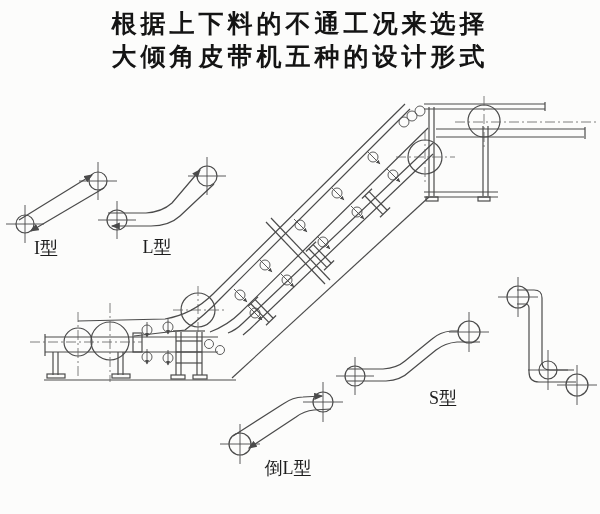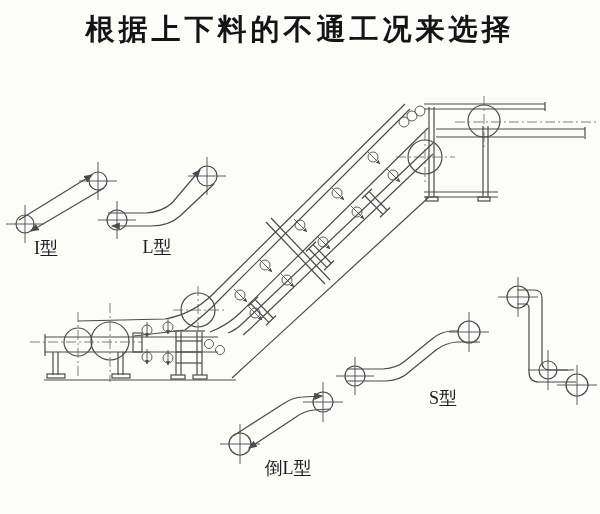--- a/index.html
+++ b/index.html
@@ -9,37 +9,38 @@
   }
   html,body{margin:0;padding:0;background:#e9e9e9;}
   .stage{
     position:relative;
     width:600px;height:514px;
     background:var(--bg);
     overflow:hidden;
     font-family:"Liberation Sans","DejaVu Sans",sans-serif;
   }
   .title-block{
-    position:absolute;top:13px;left:0;width:100%;
+    position:absolute;top:7px;left:0;width:100%;
     text-align:center;color:var(--text);
-    font-weight:800;font-size:29px;line-height:33px;letter-spacing:4px;
+    font-weight:800;font-size:25px;line-height:33px;letter-spacing:4px;
   }
   svg{position:absolute;top:0;left:0;}
   .ln{stroke:var(--line);fill:none;stroke-width:1.2;}
   .thin{stroke:var(--line);fill:none;stroke-width:0.9;}
   .dd{stroke:#606060;fill:none;stroke-width:0.8;stroke-dasharray:10 3 2 3;}
   .lbl{font-family:"Liberation Serif","DejaVu Serif",serif;font-size:18px;fill:#1d1d1d;}
 </style>
 </head>
 <body>
 
 <div class="stage">
 
   <div class="title-block">
     <div>根据上下料的不通工况来选择</div>
+    <div>大倾角皮带机五种的设计形式</div>
   </div>
 
   <svg width="600" height="514" viewBox="0 0 600 514">
     <defs>
       <marker id="arr" markerWidth="9" markerHeight="8" refX="6.5" refY="3" orient="auto">
         <path d="M0,0 L7.5,3 L0,6 z" fill="#4b4b4b"></path>
       </marker>
       <marker id="arrS" markerWidth="7" markerHeight="6" refX="4.5" refY="2.2" orient="auto">
         <path d="M0,0 L5,2.2 L0,4.4 z" fill="#4b4b4b"></path>
       </marker>

